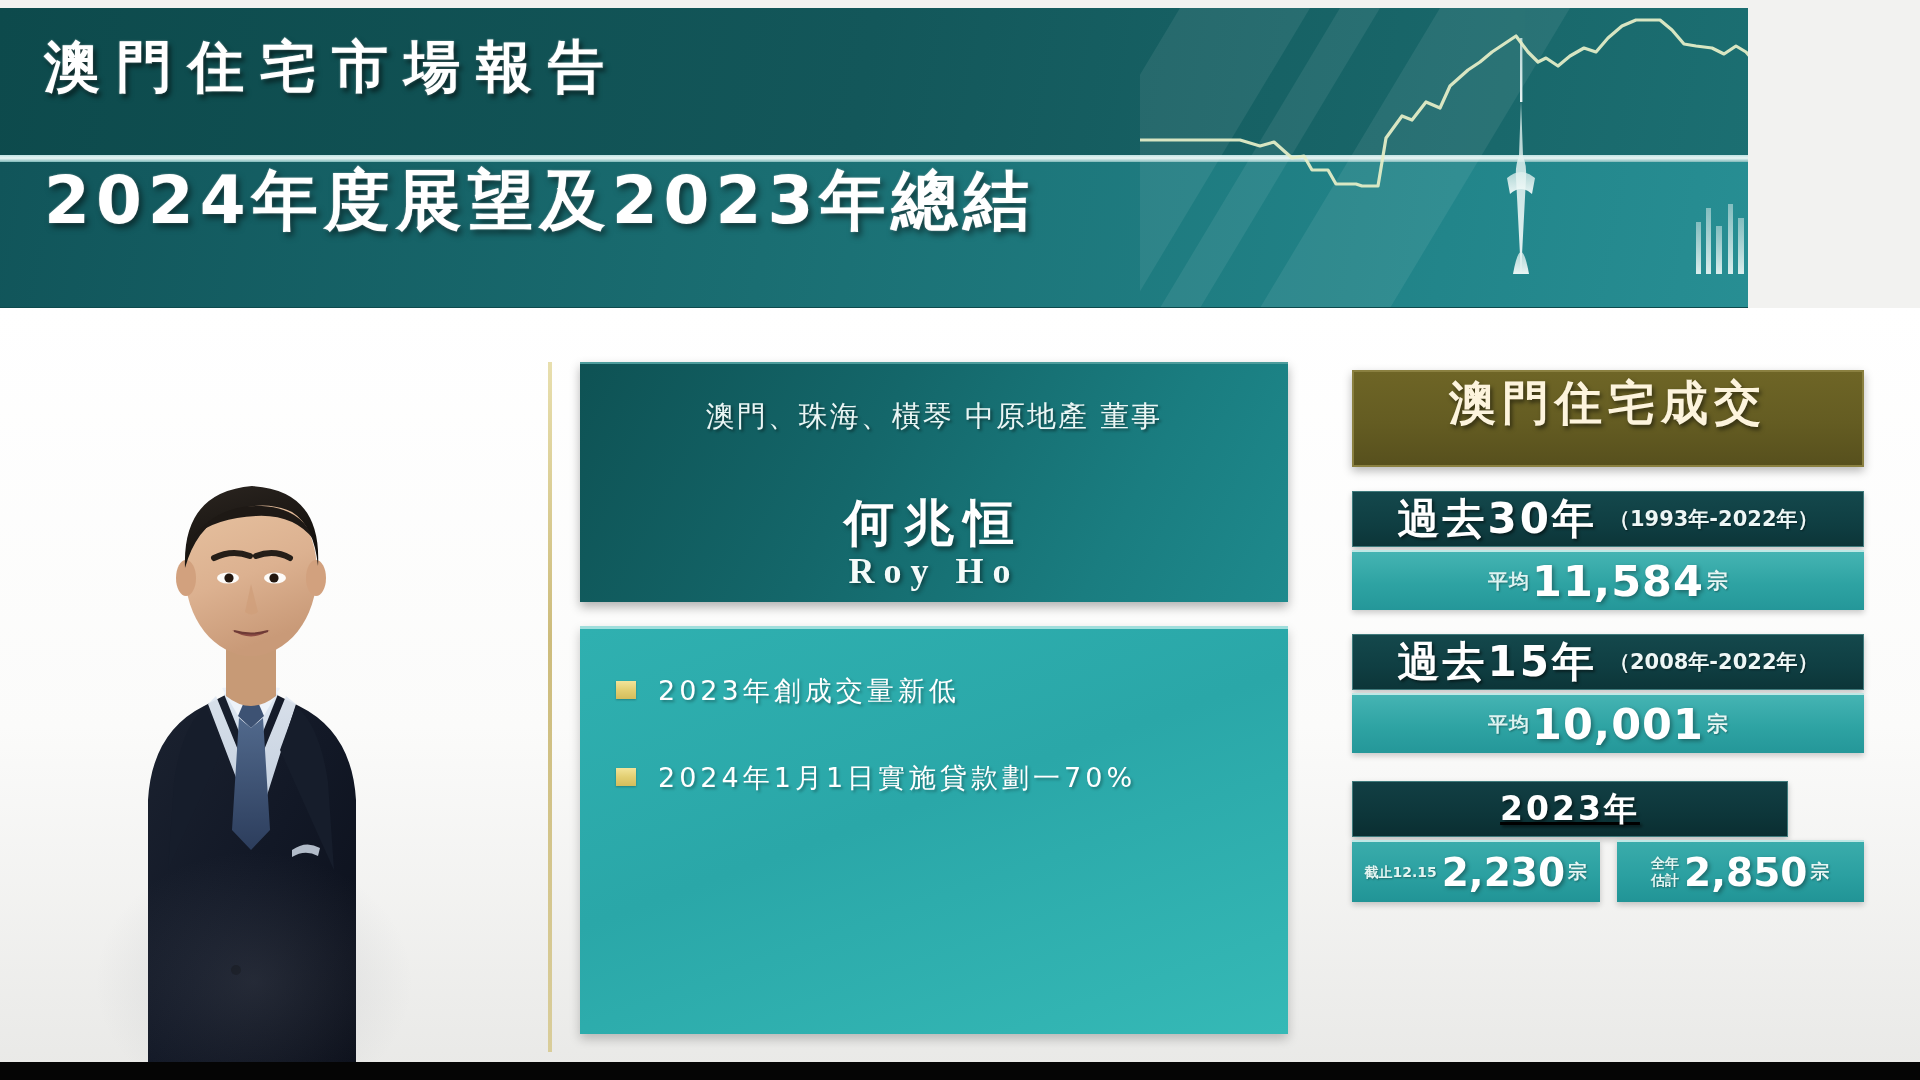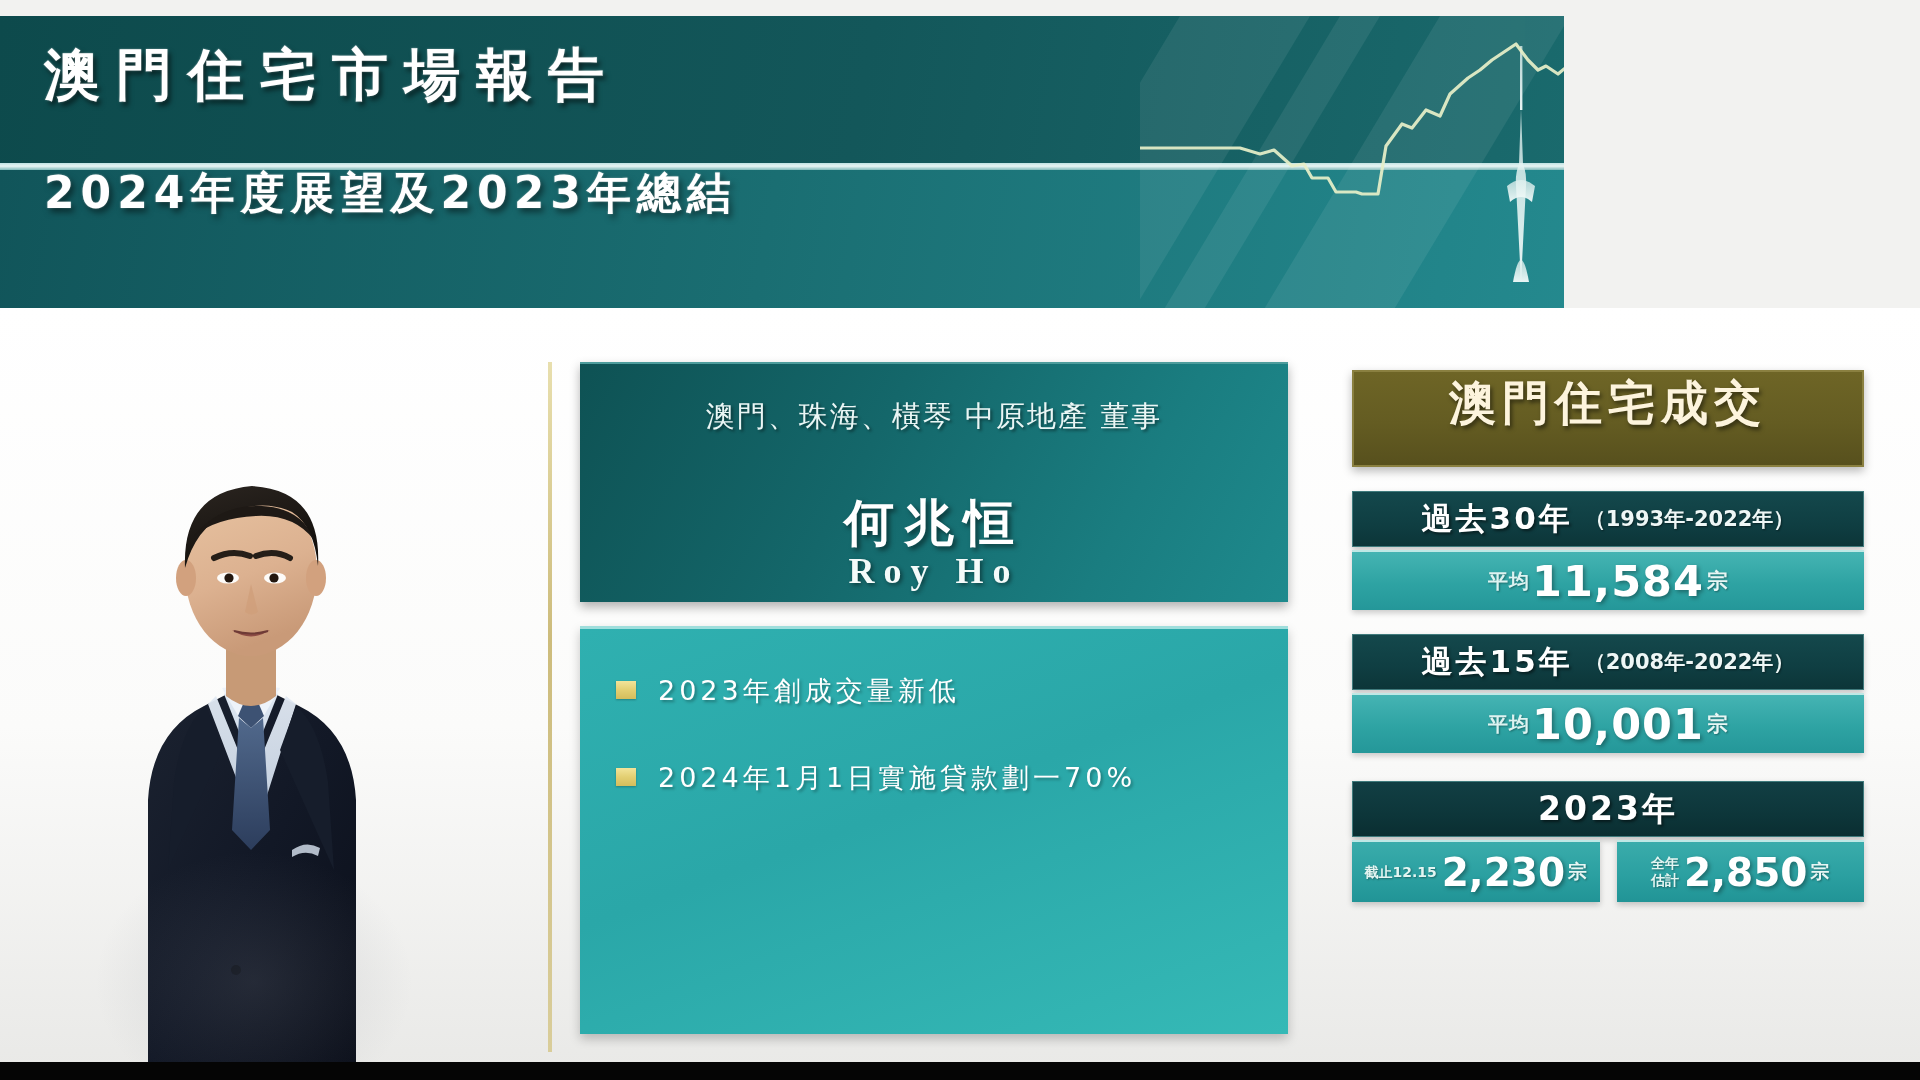--- a/index.html
+++ b/index.html
@@ -8,21 +8,21 @@
     font-family:"Liberation Sans","DejaVu Sans",sans-serif;
   }
   #stage{
     position:relative; width:1920px; height:1080px;
     background:#f2f2f0;
     overflow:hidden;
   }
 
   
   #header{
-    position:absolute; left:0; top:16px; width:1564px; height:308px;
+    position:absolute; left:0; top:8px; width:1748px; height:308px;
     overflow:hidden;
   }
   .hdr-band-top{
     position:absolute; left:0; top:0; width:1920px; height:148px;
     background:linear-gradient(100deg,#0d4a4c 0%,#13575a 45%,#19686b 78%,#1d7376 100%);
   }
   .hdr-band-bot{
     position:absolute; left:0; top:154px; width:1920px; height:145px;
     background:linear-gradient(100deg,#11555a 0%,#1a6e72 40%,#22858a 75%,#2a9398 100%);
   }
@@ -39,21 +39,21 @@
     position:absolute; left:44px; top:22px;
     font-family:"DejaVu Sans","Liberation Sans",sans-serif;
     font-size:56px; font-weight:700; color:#ffffff;
     letter-spacing:16px;
     text-shadow:3px 4px 5px rgba(0,0,0,.55), 0 0 2px rgba(255,255,255,.5);
     white-space:nowrap;
   }
   #hdr-subtitle{
     position:absolute; left:44px; top:148px;
     font-family:"DejaVu Sans","Liberation Sans",sans-serif;
-    font-size:44px; font-weight:700; color:#ffffff;
+    font-size:66px; font-weight:700; color:#ffffff;
     letter-spacing:6px;
     text-shadow:3px 4px 6px rgba(0,0,0,.5), 0 0 2px rgba(255,255,255,.45);
     white-space:nowrap;
   }
   #hdr-graphics{ position:absolute; left:1140px; top:0; width:780px; height:300px; }
 
   
   #body-bg{
     position:absolute; left:0; top:308px; width:1920px; height:762px;
     background:linear-gradient(180deg,#ffffff 0%,#fbfbfa 55%,#e9e9e7 100%);
@@ -152,21 +152,21 @@
   .stat-group{ margin-top:24px; }
   .stat-head{
     width:512px; height:56px;
     background:linear-gradient(180deg,#14484c 0%,#0f3e42 60%,#0c3538 100%);
     border:1px solid #3f7a7c;
     display:flex; align-items:center; justify-content:center;
     box-shadow:0 3px 6px rgba(0,0,0,.22);
   }
   .stat-head .sh-main{
     color:#ffffff; font-family:"DejaVu Sans","Liberation Sans",sans-serif;
-    font-size:31px; font-weight:700; letter-spacing:3px;
+    font-size:42px; font-weight:700; letter-spacing:3px;
     text-shadow:2px 2px 3px rgba(0,0,0,.5);
   }
   .stat-head .sh-sub{
     color:#eef7f6; font-family:"DejaVu Sans","Liberation Sans",sans-serif;
     font-size:21px; font-weight:700; letter-spacing:0px; margin-left:12px;
     text-shadow:1px 1px 2px rgba(0,0,0,.45);
   }
   .stat-val{
     width:512px; height:60px; margin-top:3px;
     background:linear-gradient(180deg,#45b4b3 0%,#2ea3a3 55%,#249799 100%);
@@ -186,25 +186,26 @@
   }
   .stat-val .sv-unit{
     color:#e7f6f4; font-family:"DejaVu Sans","Liberation Sans",sans-serif;
     font-size:21px; font-weight:700; margin-left:3px;
     text-shadow:1px 1px 2px rgba(0,0,0,.35);
   }
 
   
   #y2023-group{ margin-top:28px; }
   #y2023-head{
-    width:512px; height:56px;
+    width:436px; height:56px;
     background:linear-gradient(180deg,#123f44 0%,#0d363a 60%,#0a2e31 100%);
     border:1px solid #3f7a7c;
     display:flex; align-items:center; justify-content:center;
     box-shadow:0 3px 6px rgba(0,0,0,.22);
+    text-decoration:underline;
   }
   #y2023-head span{
     color:#ffffff; font-family:"DejaVu Sans","Liberation Sans",sans-serif;
     font-size:33px; font-weight:700; letter-spacing:3px;
     text-shadow:2px 2px 3px rgba(0,0,0,.5);
   }
   #y2023-cells{ display:flex; gap:17px; margin-top:3px; }
   .y-cell{
     height:62px; flex:1;
     background:linear-gradient(180deg,#3aacab 0%,#2ba0a1 55%,#219496 100%);

